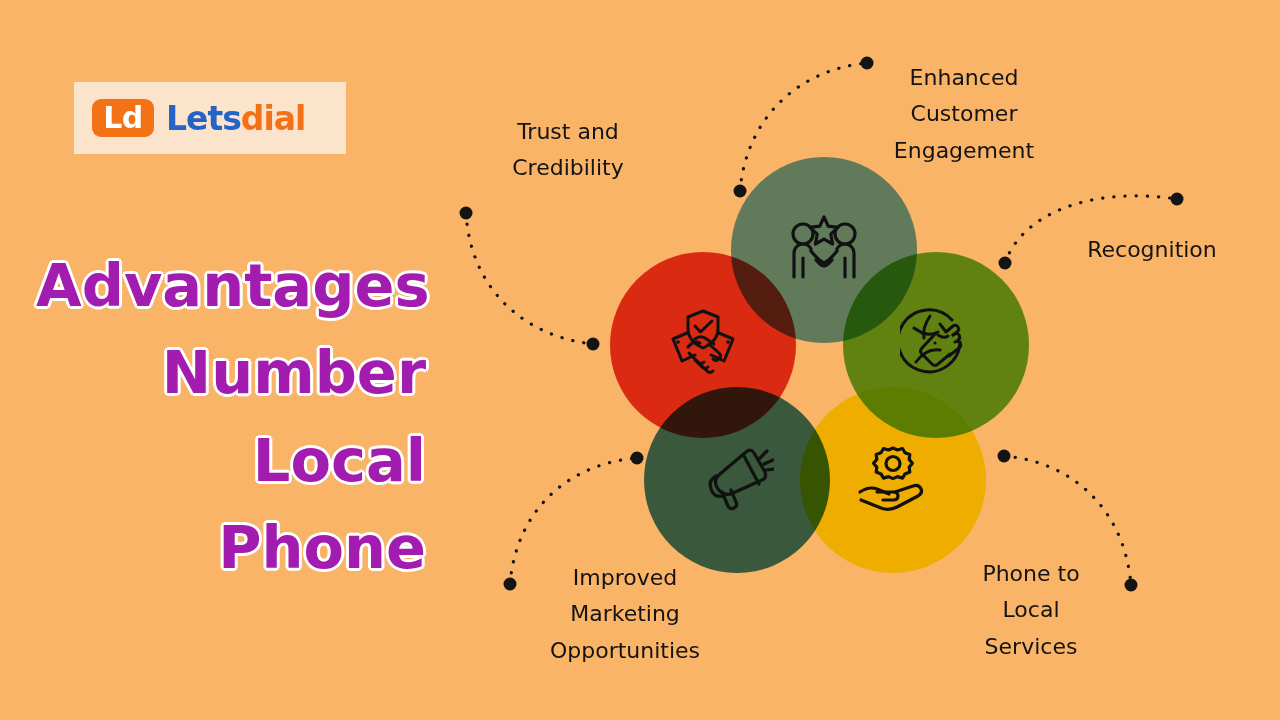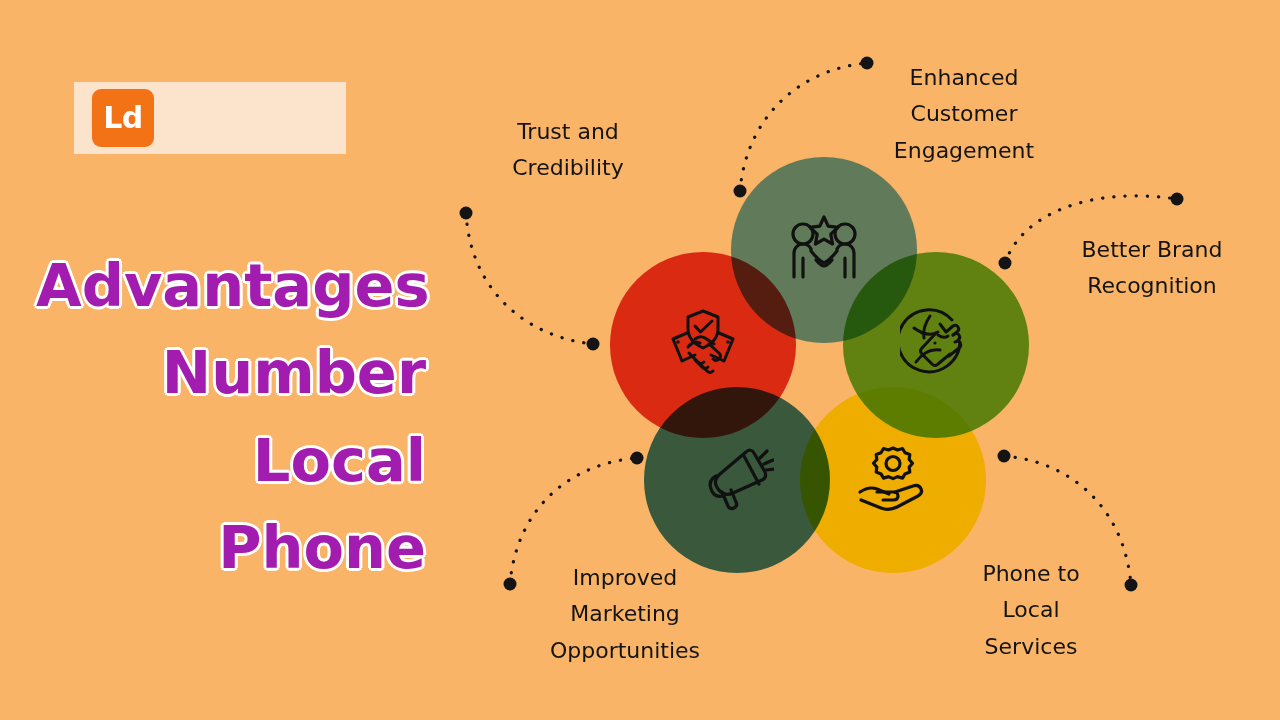--- a/index.html
+++ b/index.html
@@ -28,21 +28,21 @@
     width: 272px;
     height: 72px;
     background: #FBE3CC;
     display: flex;
     align-items: center;
     padding-left: 18px;
     box-sizing: border-box;
   }
   .logo-mark {
     width: 62px;
-    height: 58px;
+    height: 38px;
     background: #F47216;
     border-radius: 9px;
     display: flex;
     align-items: center;
     justify-content: center;
     color: #FFFFFF;
     font-size: 30px;
     font-weight: bold;
     font-family: "DejaVu Sans", sans-serif;
     letter-spacing: -0.5px;
@@ -141,20 +141,21 @@
   }
   .conn-dot { fill: #141414; }
 </style>
 </head>
 <body>
 
 <div class="canvas">
 
   <div class="logo-box">
     <div class="logo-mark">Ld</div>
+    <div class="logo-word"><span class="logo-lets">Lets</span><span class="logo-dial">dial</span></div>
   </div>
 
   <div class="headline">
     <span>Advantages</span>
     <span>Number</span>
     <span>Local Phone</span>
   </div>
 
   <div class="venn">
     <div class="circle c-blue"></div>
@@ -260,21 +261,20 @@
     <span>Credibility</span>
   </div>
 
   <div class="label lbl-engagement">
     <span>Enhanced</span>
     <span>Customer</span>
     <span>Engagement</span>
   </div>
 
   <div class="label lbl-brand">
-    <span>Better Brand</span>
     <span>Recognition</span>
   </div>
 
   <div class="label lbl-services">
     <span>Phone to</span>
     <span>Local</span>
     <span>Services</span>
   </div>
 
   <div class="label lbl-marketing">

